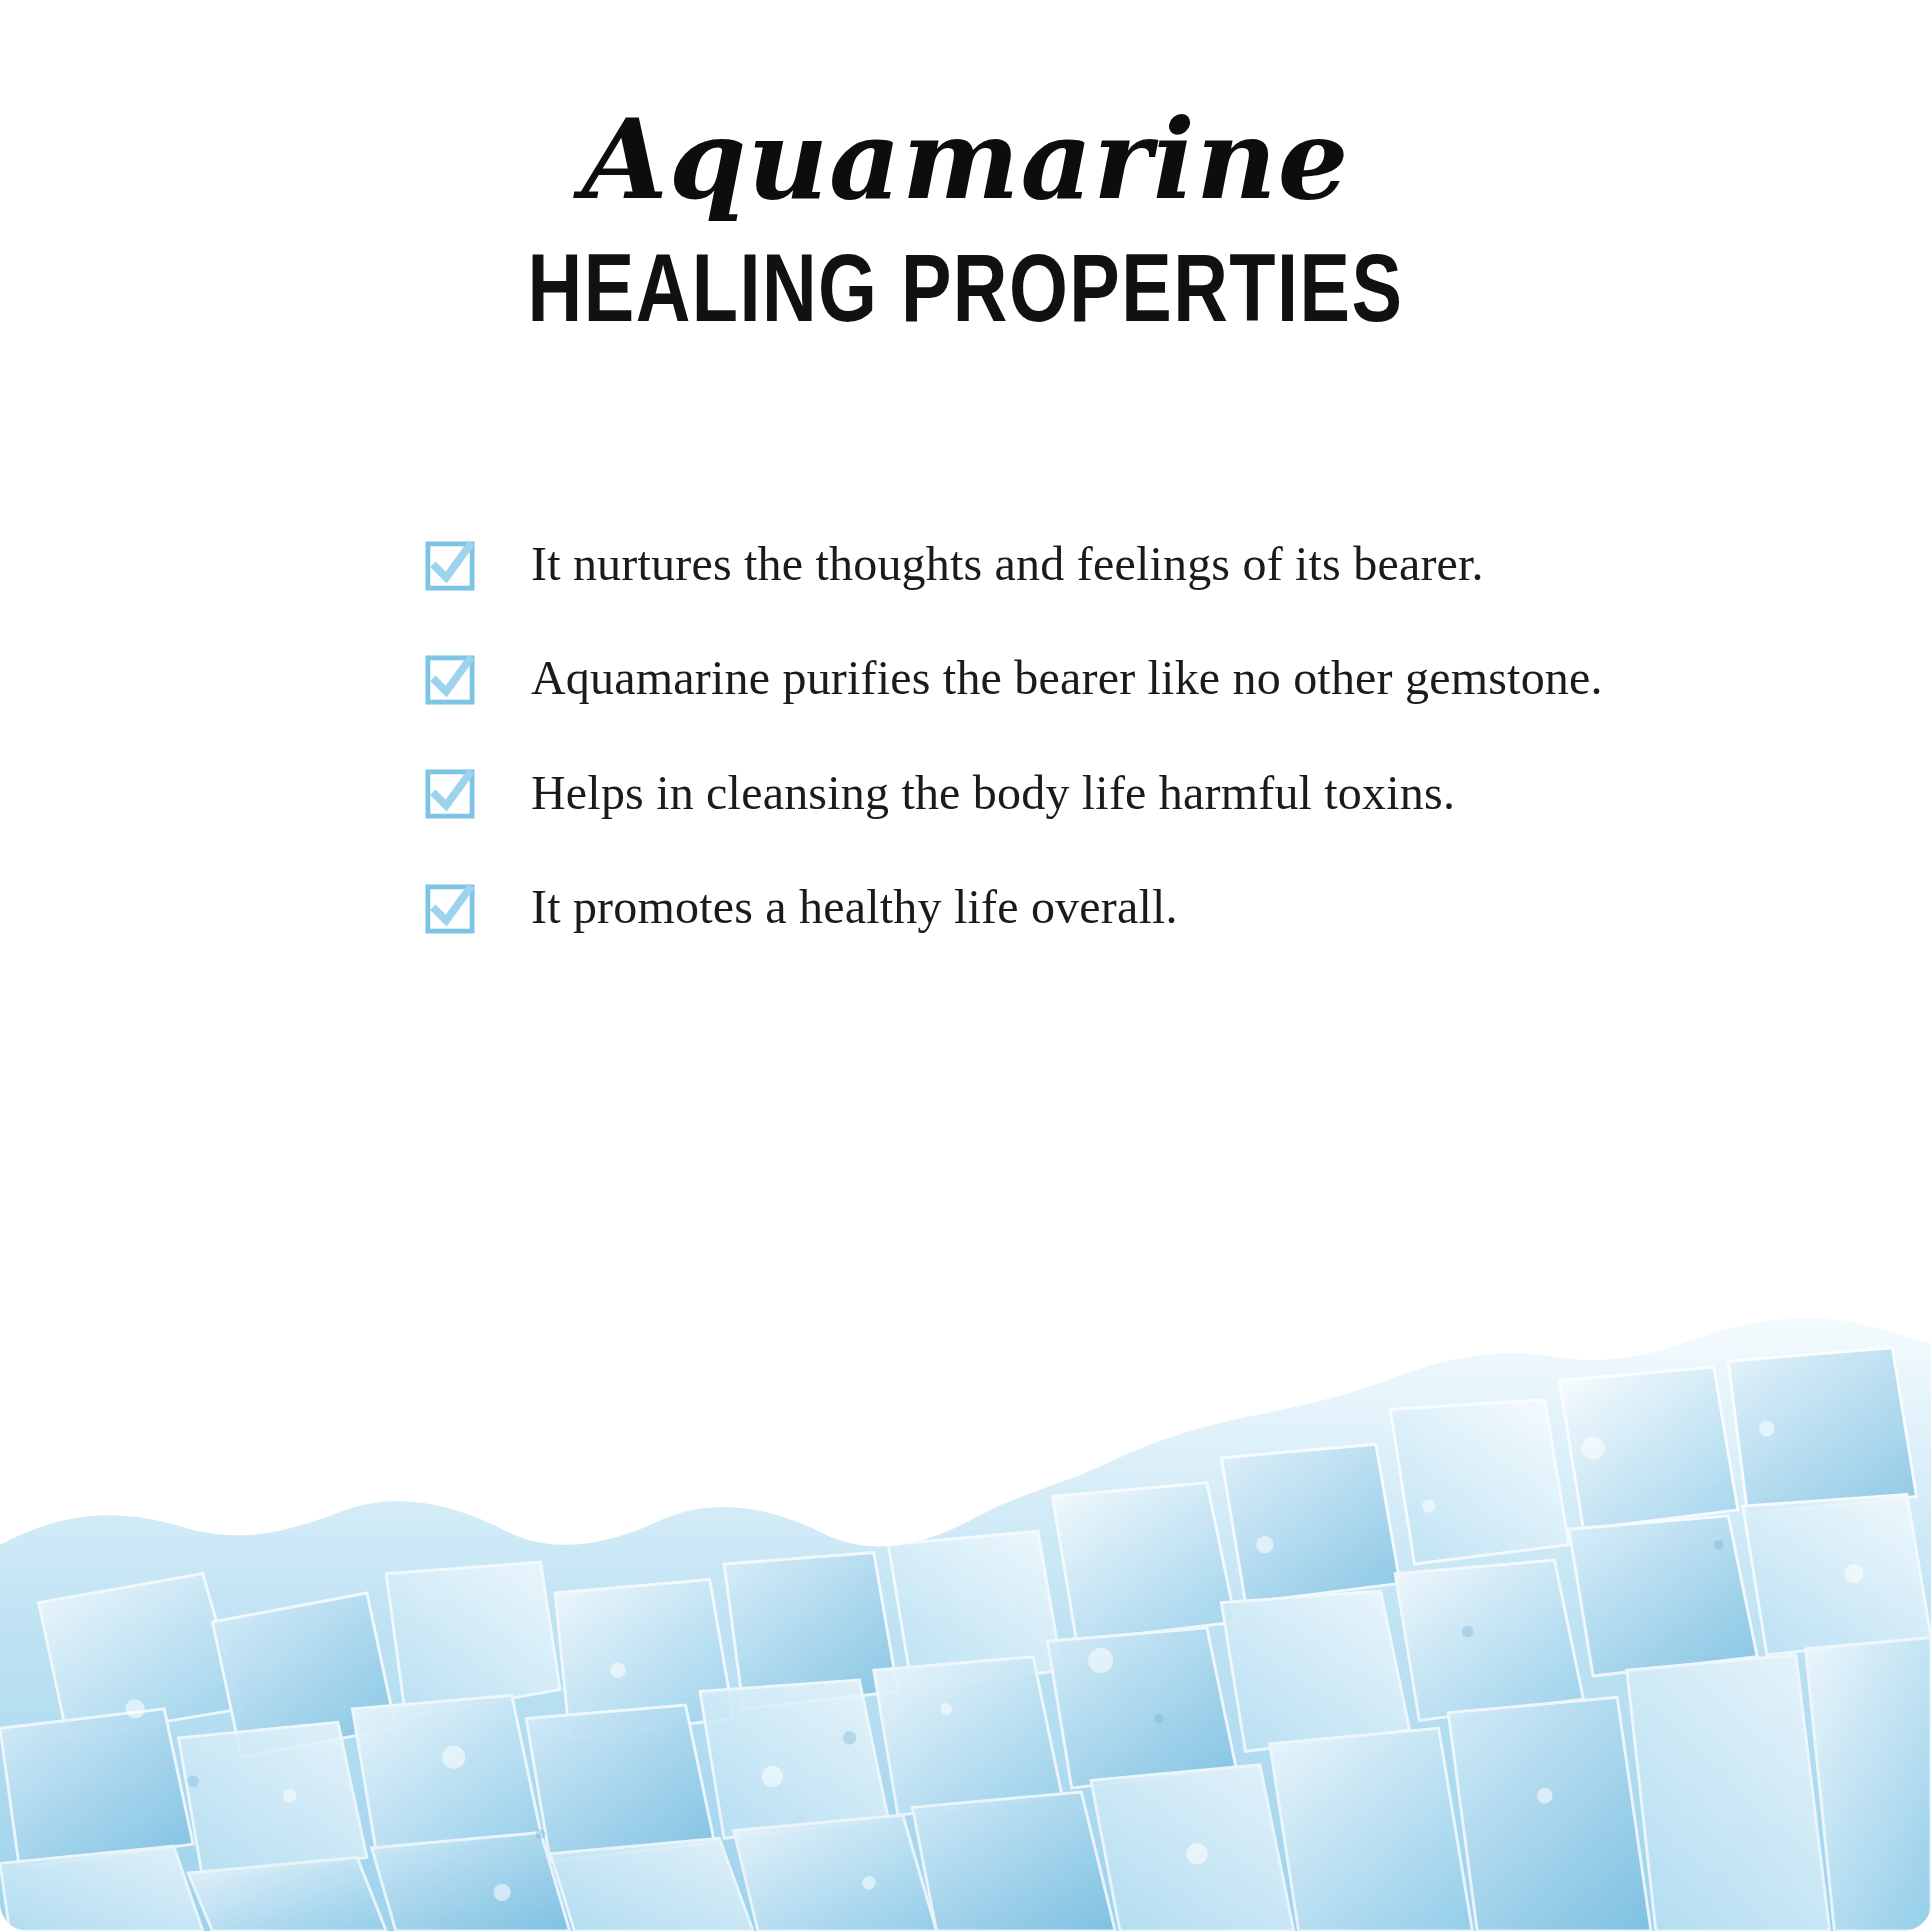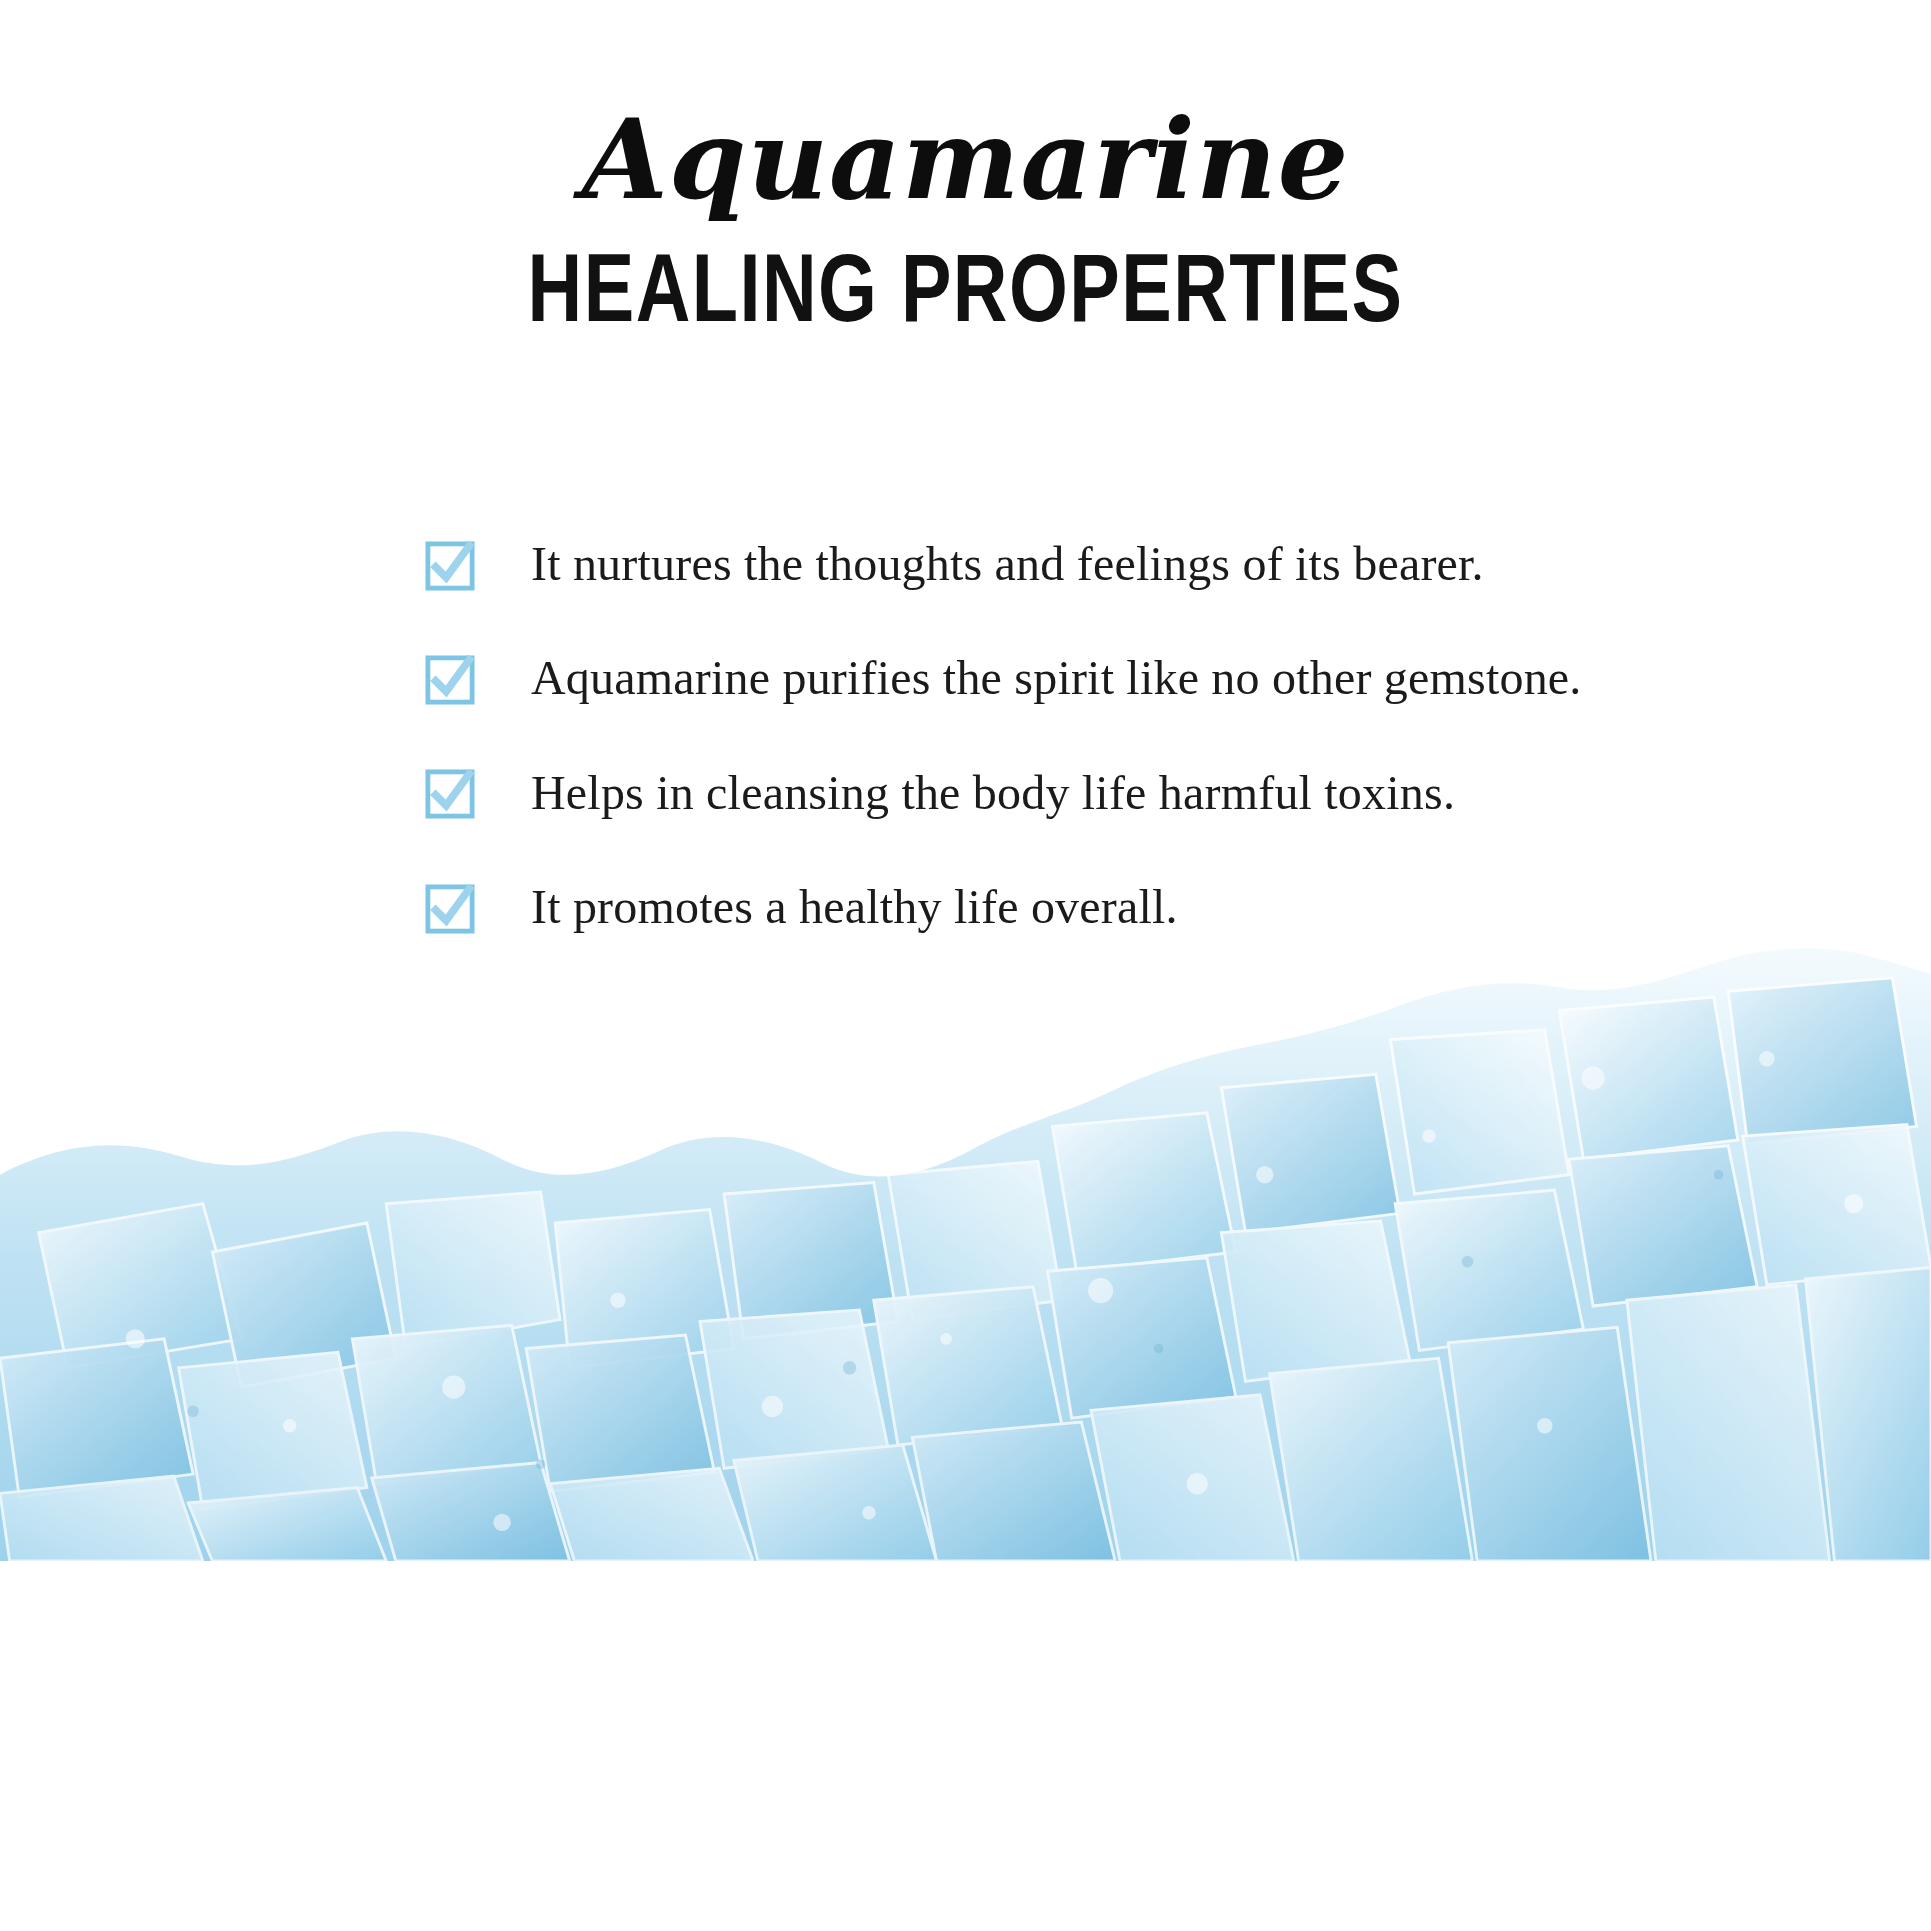--- a/index.html
+++ b/index.html
@@ -12,23 +12,24 @@
     background: #ffffff;
     font-family: "Liberation Serif", serif;
     overflow: hidden;
     position: relative;
   }
 
   .poster {
     position: absolute;
     inset: 0;
     width: 1931px;
-    height: 1561px;
+    height: 1931px;
     background: #ffffff;
     overflow: hidden;
+    border-radius: 28px;
   }
 
   
   .title-block {
     position: absolute;
     top: 101px;
     left: 0;
     width: 1931px;
     text-align: center;
   }
@@ -122,21 +123,21 @@
     </div>
 
 
     <div class="list-item">
       <span class="checkbox">
         <svg viewBox="0 0 52 52" width="50" height="50" aria-hidden="true">
           <rect x="3" y="3" width="46" height="46" fill="#ffffff" stroke="#7ec4e4" stroke-width="5"></rect>
           <path d="M11 27 L22 38 L46 5" fill="none" stroke="#9dd3ec" stroke-width="8" stroke-linecap="square"></path>
         </svg>
       </span>
-      <span class="item-text">Aquamarine purifies the spirit like no other gemstone.</span>
+      <span class="item-text">Aquamarine purifies the bearer like no other gemstone.</span>
     </div>
 
     <div class="list-item">
       <span class="checkbox">
         <svg viewBox="0 0 52 52" width="50" height="50" aria-hidden="true">
           <rect x="3" y="3" width="46" height="46" fill="#ffffff" stroke="#7ec4e4" stroke-width="5"></rect>
           <path d="M11 27 L22 38 L46 5" fill="none" stroke="#9dd3ec" stroke-width="8" stroke-linecap="square"></path>
         </svg>
       </span>
       <span class="item-text">Helps in cleansing the body life harmful toxins.</span>

